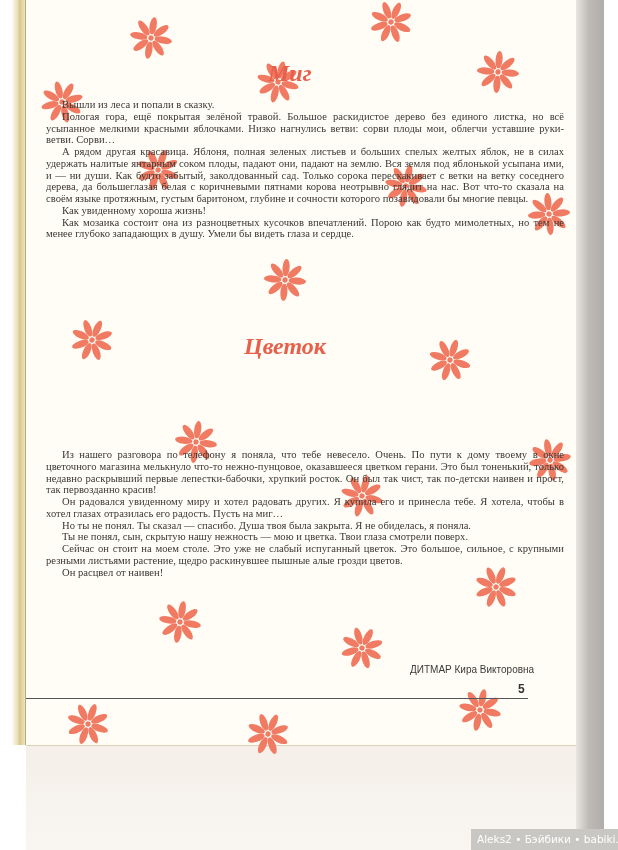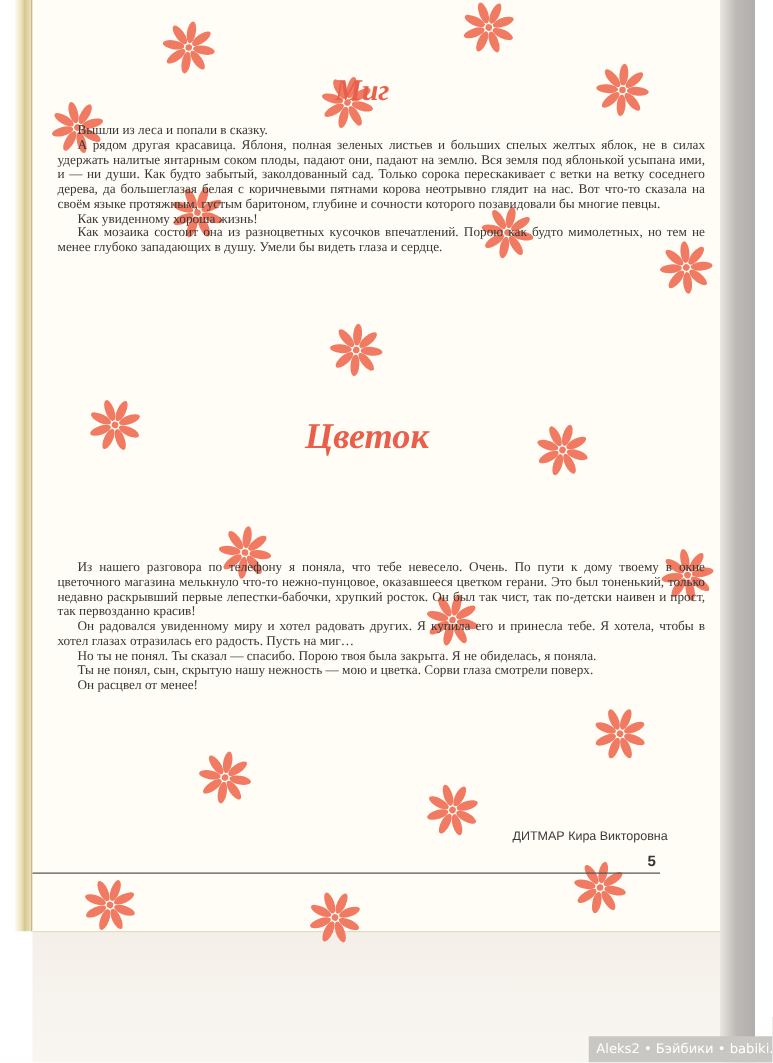--- a/index.html
+++ b/index.html
@@ -8,21 +8,21 @@
   .spine { position:absolute; left:12px; top:0; width:14px; height:745px; background:linear-gradient(90deg,#fdfbf0 0%,#e9dfb5 40%,#d8c88e 55%,#f1e9c8 100%); }
   .spine-line { position:absolute; left:25px; top:0; width:1px; height:745px; background:#b9aa7a; }
   .page { position:absolute; left:26px; top:0; width:550px; height:745px; background:#fffdf5; border-bottom:1px solid #d9d2b8; }
   .right-shadow { position:absolute; left:576px; top:0; width:42px; height:850px; background:linear-gradient(90deg,#e9e6e2 0%,#bdbab7 30%,#a4a19f 100%); }
   .right-shadow:after { content:""; position:absolute; left:28px; top:0; width:14px; height:850px; background:#ffffff; }
   .under-area { position:absolute; left:26px; top:746px; width:550px; height:104px; background:linear-gradient(180deg,#f4efe8 0%,#f9f6f2 100%); }
   .flower { position:absolute; width:44px; height:44px; }
   .flower svg { width:100%; height:100%; display:block; }
   .title { position:absolute; font-family:"Liberation Serif", serif; font-style:italic; font-weight:bold; color:#e8604c; }
   .title-mig { left:268px; top:28px; font-size:24px;margin-top:32px; }
-  .title-cvetok { left:244px; top:333px; font-size:29px; }
+  .title-cvetok { left:244px; top:333px; font-size:24px; }
   .text-block { position:absolute; left:46px; width:518px; font-size:10.6px; line-height:11.75px; color:#3a3836; text-align:justify;font-family:Liberation Serif, serif; }
   .text-block p { margin:0; text-indent:16px; }
   .block-mig { top:99px; }
   .block-cvetok { top:429px;margin-top:20px; }
   .author { position:absolute; left:410px; top:664px; font-family:"Liberation Sans", sans-serif; font-size:10px; color:#3a3a3a; }
   .page-num { position:absolute; left:518px; top:682px; font-family:"Liberation Sans", sans-serif; font-weight:bold; font-size:12px; color:#333; }
   .rule { position:absolute; left:26px; top:698px; width:502px; height:1px; background:#555; }
   .watermark { position:absolute; left:471px; top:829px; width:147px; height:21px; background:#c9c7c4; color:#ffffff; font-family:"DejaVu Sans", sans-serif; font-size:10.5px; line-height:21px; padding-left:6px; box-sizing:border-box; white-space:nowrap; }
 </style>
 </head>
@@ -151,31 +151,33 @@
   </div>
 <div class="flower" style="left:246px;top:712px;transform:rotate(25deg)">
     <svg viewBox="0 0 100 100">
       <use href="#fl"></use>
     </svg>
   </div>
 
 <div class="title title-mig">Миг</div>
 <div class="text-block block-mig">
   <p>Вышли из леса и попали в сказку.</p>
+  <p>Пологая гора, ещё покрытая зелёной травой. Большое раскидистое дерево без единого листка, но всё усыпанное мелкими красными яблочками. Низко нагнулись ветви: сорви плоды мои, облегчи уставшие руки-ветви. Сорви…</p>
   <p>А рядом другая красавица. Яблоня, полная зеленых листьев и больших спелых желтых яблок, не в силах удержать налитые янтарным соком плоды, падают они, падают на землю. Вся земля под яблонькой усыпана ими, и — ни души. Как будто забытый, заколдованный сад. Только сорока перескакивает с ветки на ветку соседнего дерева, да большеглазая белая с коричневыми пятнами корова неотрывно глядит на нас. Вот что-то сказала на своём языке протяжным, густым баритоном, глубине и сочности которого позавидовали бы многие певцы.</p>
   <p>Как увиденному хороша жизнь!</p>
   <p>Как мозаика состоит она из разноцветных кусочков впечатлений. Порою как будто мимолетных, но тем не менее глубоко западающих в душу. Умели бы видеть глаза и сердце.</p>
 </div>
 
 <div class="title title-cvetok">Цветок</div>
 <div class="text-block block-cvetok">
   <p>Из нашего разговора по телефону я поняла, что тебе невесело. Очень. По пути к дому твоему в окне цветочного магазина мелькнуло что-то нежно-пунцовое, оказавшееся цветком герани. Это был тоненький, только недавно раскрывший первые лепестки-бабочки, хрупкий росток. Он был так чист, так по-детски наивен и прост, так первозданно красив!</p>
   <p>Он радовался увиденному миру и хотел радовать других. Я купила его и принесла тебе. Я хотела, чтобы в хотел глазах отразилась его радость. Пусть на миг…</p>
-  <p>Но ты не понял. Ты сказал — спасибо. Порою твоя была закрыта. Я не обиделась, я поняла.</p>
-  <p>Ты не понял, сын, скрытую нашу нежность — мою и цветка. Сорви глаза смотрели поверх.</p>
-  <p>Он расцвел от менее!</p>
+  <p>Но ты не понял. Ты сказал — спасибо. Душа твоя была закрыта. Я не обиделась, я поняла.</p>
+  <p>Ты не понял, сын, скрытую нашу нежность — мою и цветка. Твои глаза смотрели поверх.</p>
+  <p>Сейчас он стоит на моем столе. Это уже не слабый испуганный цветок. Это большое, сильное, с крупными резными листьями растение, щедро раскинувшее пышные алые грозди цветов.</p>
+  <p>Он расцвел от наивен!</p>
 </div>
 
 <div class="author">ДИТМАР Кира Викторовна</div>
 <div class="page-num">5</div>
 <div class="rule"></div>
 
 <div class="watermark">Aleks2 • Бэйбики • babiki.ru</div>
 
 </body></html>

